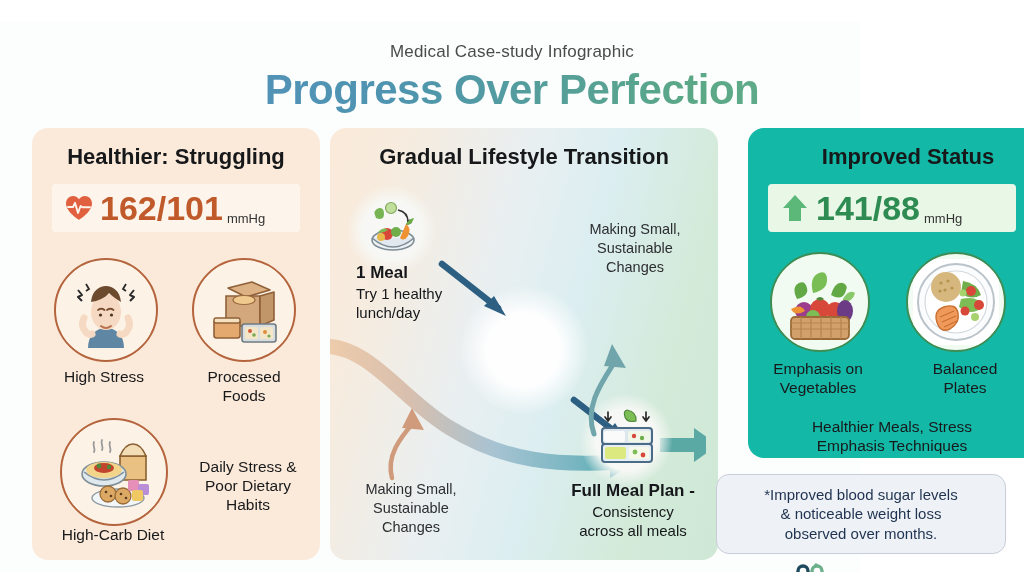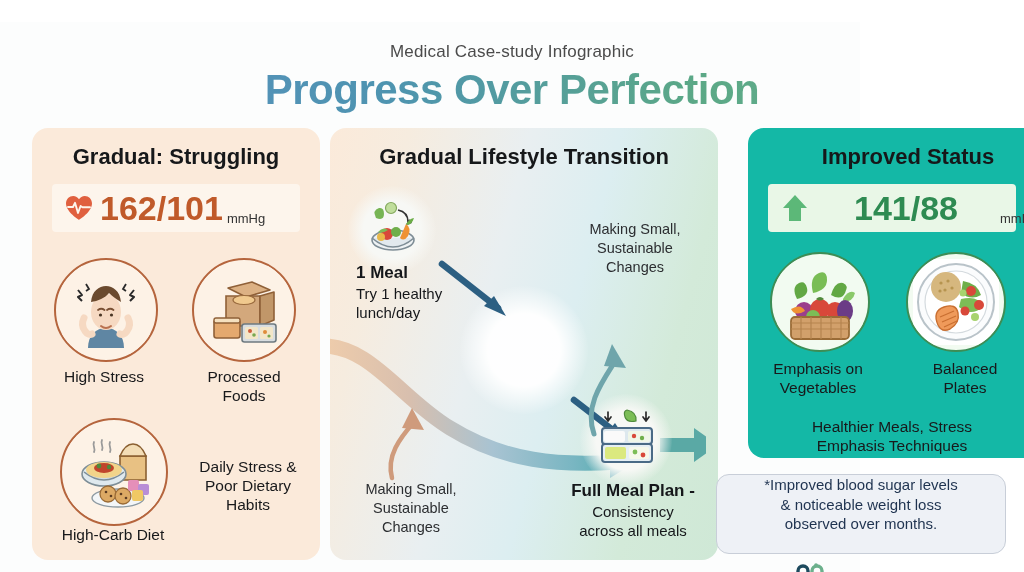--- a/index.html
+++ b/index.html
@@ -32,21 +32,21 @@
   .panel-right{left:748px;width:288px;height:330px;background:#14b8a6;padding-left:32px;}
 
   .panel-title{
     position:absolute;left:0;width:100%;text-align:center;top:16px;
     font-size:22px;font-weight:bold;color:#16181a;
   }
 
   
   .bp-card{position:absolute;border-radius:4px;display:flex;align-items:center;}
   .bp-left{left:20px;top:56px;width:248px;height:48px;background:#fdf5ec;}
-  .bp-right{left:20px;top:56px;width:248px;height:48px;background:#e9f7e7;gap:38px;}
+  .bp-right{left:20px;top:56px;width:248px;height:48px;background:#e9f7e7;}
   .bp-icon{width:34px;height:34px;margin-left:10px;flex:0 0 auto;
            display:flex;align-items:center;justify-content:center;}
   .bp-val{font-size:34px;font-weight:bold;line-height:1;margin-left:4px;}
   .bp-val.red{color:#c05a2a;}
   .bp-val.green{color:#2e8b52;}
   .bp-unit{font-size:13px;color:#333;margin-left:4px;align-self:flex-end;margin-bottom:6px;}
 
   
   .badge{position:absolute;border-radius:50%;overflow:hidden;
          display:flex;align-items:center;justify-content:center;}
@@ -61,37 +61,37 @@
         background:radial-gradient(circle,rgba(255,255,255,.97) 40%,rgba(255,255,255,0) 72%);}
   .soft-circle{position:absolute;border-radius:50%;
         background:radial-gradient(circle,#f7f8f5 46%,rgba(247,248,245,0) 72%);}
   .node-label{position:absolute;text-align:left;font-size:15px;color:#15171a;line-height:1.28;}
   .node-label .hl{font-weight:bold;font-size:17px;}
   .note{position:absolute;text-align:center;font-size:14.5px;color:#2c2e31;line-height:1.3;}
 
   
   .summary{position:absolute;left:716px;top:452px;width:288px;height:78px;
       background:#eef1f6;border:1px solid #c8ced8;border-radius:13px;
-      display:flex;align-items:flex-start;justify-content:center;}
+      display:flex;align-items:center;justify-content:center;}
   .summary span{font-size:15px;color:#1f3350;line-height:1.3;text-align:center;}
 
   
   .footer-rule{position:absolute;left:32px;top:554px;width:912px;height:2px;background:#1d5a73;}
   .logo{position:absolute;right:26px;top:538px;width:40px;height:28px;}
 </style>
 </head>
 <body>
 
 <div class="page">
 
   <div class="subtitle">Medical Case-study Infographic</div>
   <div class="title">Progress Over Perfection</div>
 
   <div class="panel panel-left">
-    <div class="panel-title">Gradual: Struggling</div>
+    <div class="panel-title">Healthier: Struggling</div>
 
     <div class="bp-card bp-left">
       <span class="bp-icon">
         <svg width="30" height="28" viewBox="0 0 30 28">
           <path d="M15 26C15 26 2 18 2 9.6 2 5 5.3 2 9.2 2c2.5 0 4.6 1.3 5.8 3.3C16.2 3.3 18.3 2 20.8 2 24.7 2 28 5 28 9.6 28 18 15 26 15 26z" fill="#e0603f"></path>
           <path d="M4 13h5l2-4.2L14 19l2.6-7 1.8 1.2H26" fill="none" stroke="#fdf5ec" stroke-width="1.9" stroke-linecap="round" stroke-linejoin="round"></path>
         </svg>
       </span>
       <span class="bp-val red">162/101</span>
       <span class="bp-unit">mmHg</span>

